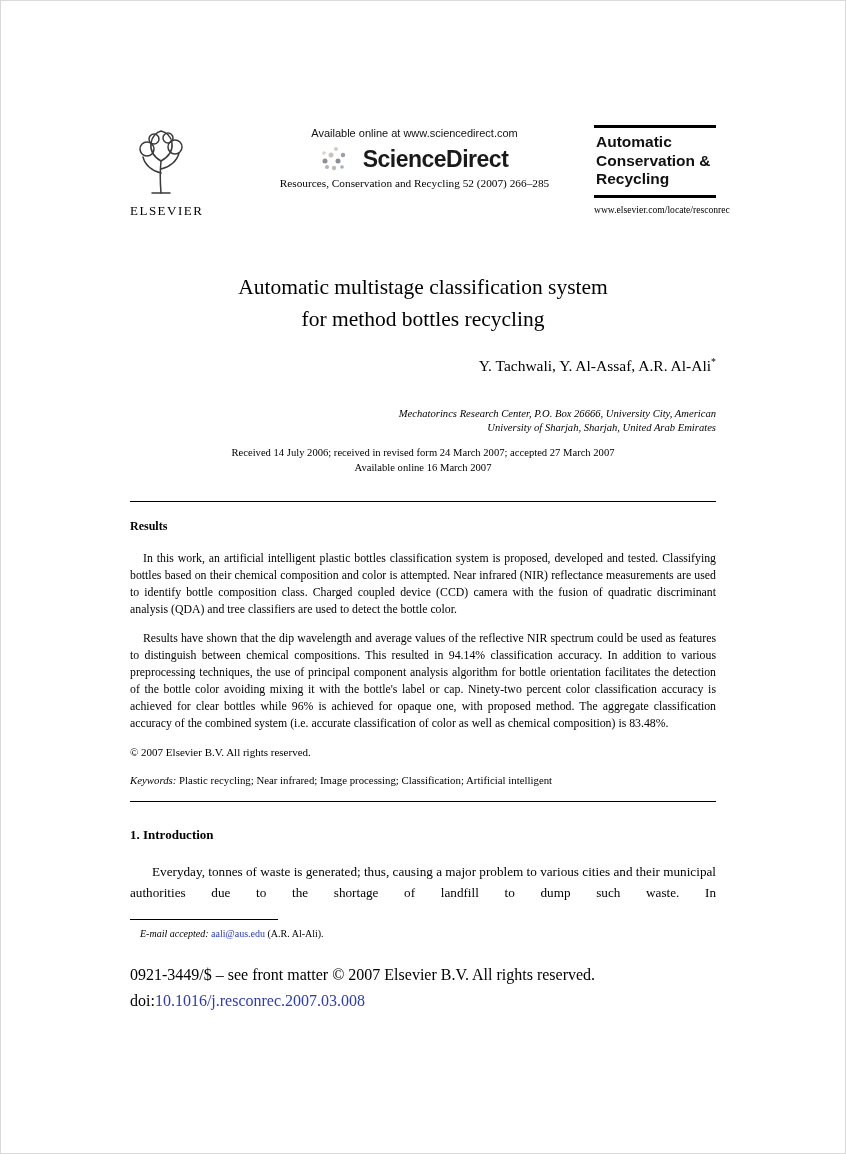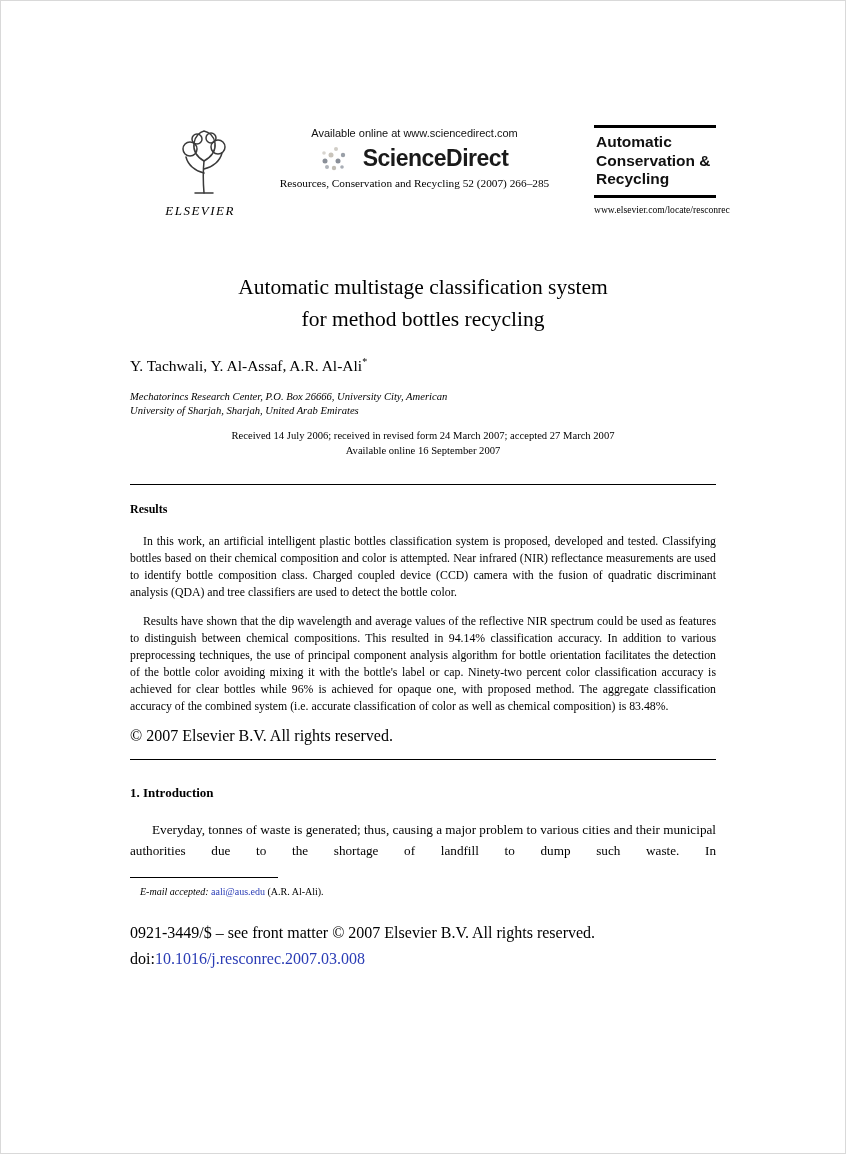--- a/index.html
+++ b/index.html
@@ -24,43 +24,42 @@
   }
 
   
   .header {
     display: flex;
     margin-top: 124px;
     align-items: flex-start;
   }
   .elsevier-col {
     width: 105px;
-    text-align: right;
+    text-align: left;
     padding-top: 2px;
-    font-style: italic;
   }
   .elsevier-word {
     font-size: 13px;
     letter-spacing: 1.5px;
     margin-top: 2px;
   }
   .center-col {
     flex: 1;
     text-align: center;
     padding-top: 2px;
   }
   .avail {
     font-family: "Liberation Sans", sans-serif;
     font-size: 11px;
     color: #111;
   }
   .sd-logo {
     margin-top: 6px;
     display: inline-flex;
-    align-items: flex-start;
+    align-items: center;
     gap: 16px;
   }
   .sd-text {
     font-family: "Liberation Sans", sans-serif;
     font-size: 23px;
     font-weight: bold;
     letter-spacing: -0.5px;
     color: #1a1a1a;
   }
   .journal-ref {
@@ -92,30 +91,30 @@
 
   
   .title {
     margin-top: 52px;
     text-align: center;
     font-size: 21.5px;
     line-height: 1.5;
   }
   .authors {
     margin-top: 20px;
-    text-align: left;
+    text-align: right;
     font-size: 15.5px;
   }
   .authors sup {
     font-size: 10px;
     vertical-align: super;
   }
   .affiliation {
-    margin-top: 15px;
-    text-align: left;
+    margin-top: 32px;
+    text-align: right;
     font-style: italic;
     font-size: 10.6px;
     line-height: 1.35;
   }
   .received {
     margin-top: 11px;
     text-align: center;
     font-size: 10.6px;
     line-height: 1.35;
   }
@@ -137,21 +136,21 @@
   }
   .abs-para {
     margin-top: 12px;
     font-size: 11.8px;
     line-height: 17px;
     text-align: justify;
     text-indent: 13px;
   }
   .abs-para.first { margin-top: 16px; }
   .abs-copyright {
-    font-size: 16px;
+    font-size: 11px;
     line-height: 17px;
   }
   .keywords {
     margin-top: 13px;
     font-size: 10.8px;
   }
   .keywords .kw-label { font-style: italic; }
 
   
   .section-heading {
@@ -260,31 +259,35 @@
       <span>Y. Tachwali, Y. Al-Assaf, A.R. Al-Ali</span><sup>*</sup>
     </div>
 
     <div class="affiliation">
       <div>Mechatorincs Research Center, P.O. Box 26666, University City, American</div>
       <div>University of Sharjah, Sharjah, United Arab Emirates</div>
     </div>
 
     <div class="received">
       <div>Received 14 July 2006; received in revised form 24 March 2007; accepted 27 March 2007</div>
-      <div>Available online 16 September 2007</div>
+      <div>Available online 16 March 2007</div>
     </div>
 
     <hr class="rule rule-1">
 
     <div class="abstract-heading">Results</div>
 
     <p class="abs-para first">In this work, an artificial intelligent plastic bottles classification system is proposed, developed and tested. Classifying bottles based on their chemical composition and color is attempted. Near infrared (NIR) reflectance measurements are used to identify bottle composition class. Charged coupled device (CCD) camera with the fusion of quadratic discriminant analysis (QDA) and tree classifiers are used to detect the bottle color.</p>
     <p class="abs-para">Results have shown that the dip wavelength and average values of the reflective NIR spectrum could be used as features to distinguish between chemical compositions. This resulted in 94.14% classification accuracy. In addition to various preprocessing techniques, the use of principal component analysis algorithm for bottle orientation facilitates the detection of the bottle color avoiding mixing it with the bottle's label or cap. Ninety-two percent color classification accuracy is achieved for clear bottles while 96% is achieved for opaque one, with proposed method. The aggregate classification accuracy of the combined system (i.e. accurate classification of color as well as chemical composition) is 83.48%.</p>
     <div class="abs-copyright">© 2007 Elsevier B.V. All rights reserved.</div>
 
+    <div class="keywords">
+      <span class="kw-label">Keywords:</span>
+      <span>Plastic recycling; Near infrared; Image processing; Classification; Artificial intelligent</span>
+    </div>
 
     <hr class="rule rule-2">
 
     <div class="section-heading">1. Introduction</div>
 
     <p class="body-para">Everyday, tonnes of waste is generated; thus, causing a major problem to various cities and their municipal authorities due to the shortage of landfill to dump such waste. In</p>
 
     <hr class="fn-rule">
 
 

